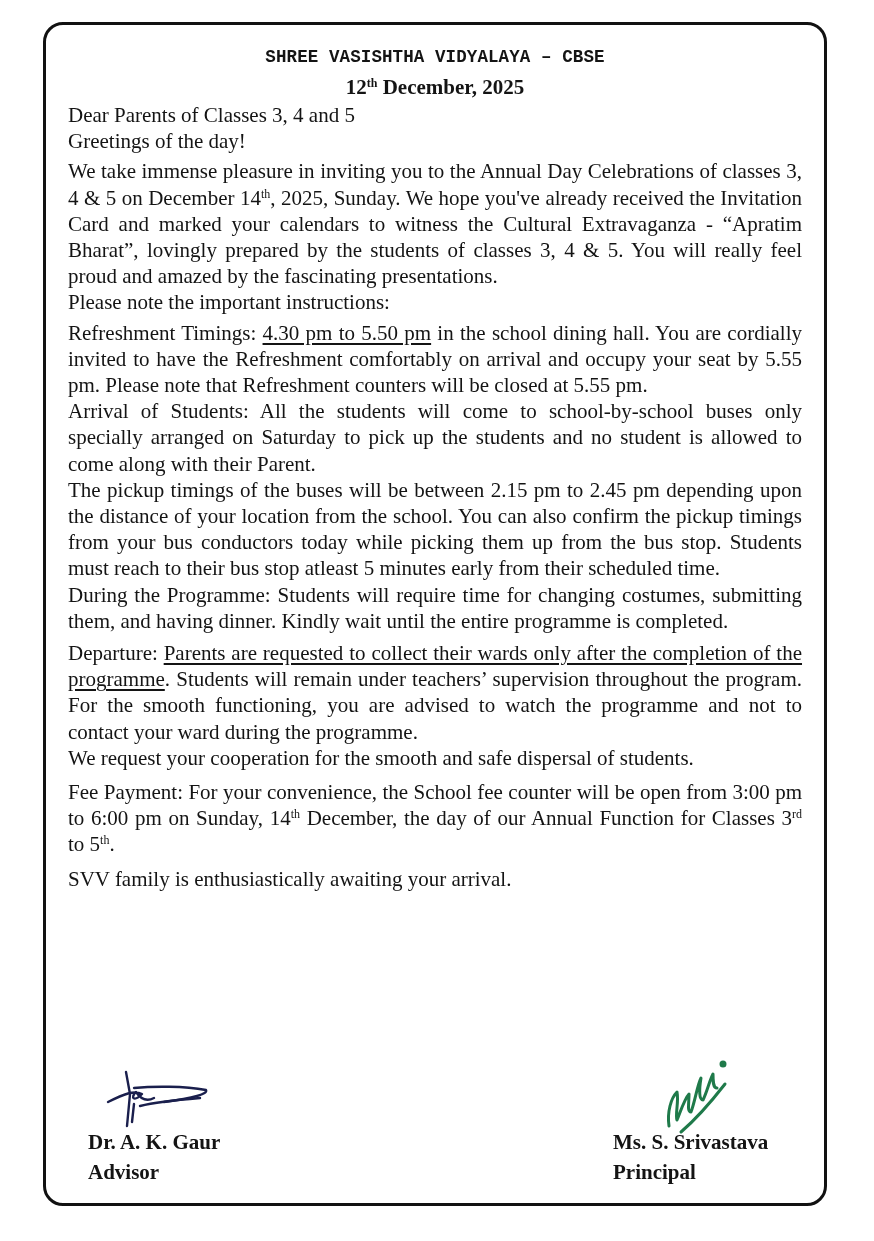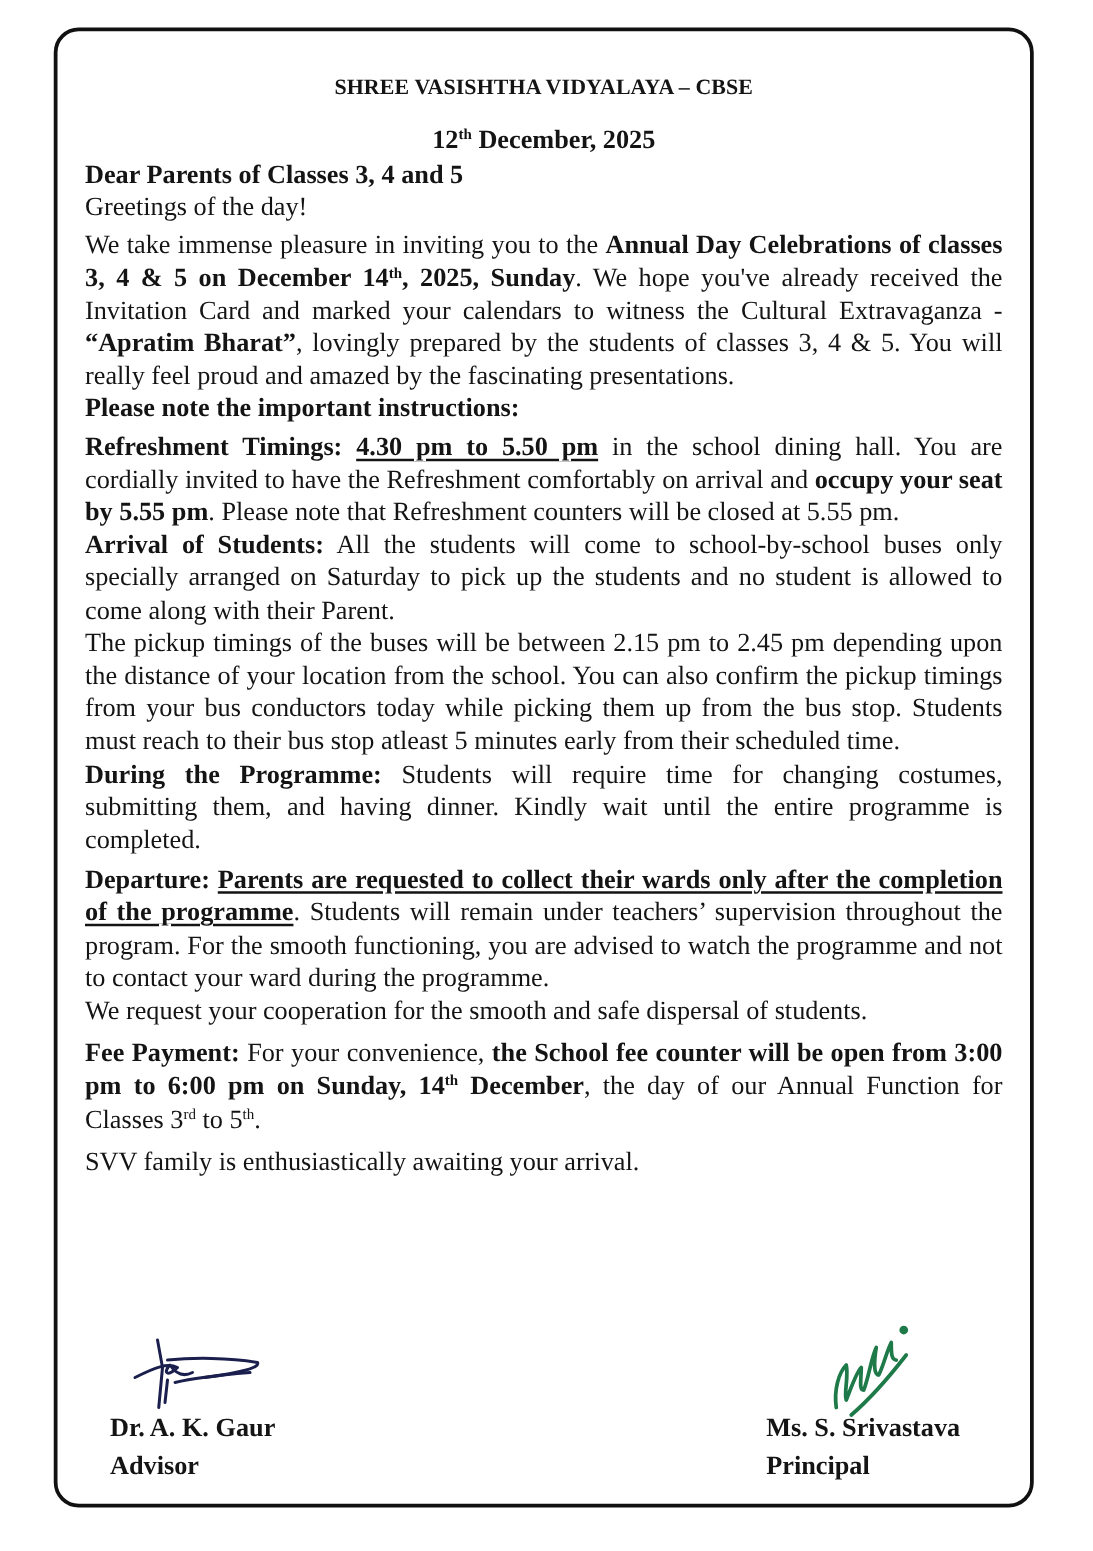--- a/index.html
+++ b/index.html
@@ -28,25 +28,25 @@
     .content {
       position: absolute;
       left: 68px;
       top: 40px;
       width: 734px;
       font-size: 21px;
       line-height: 26.2px;
     }
     .school-title {
       text-align: center;
-      font-family: Liberation Serif, serif;
+      font-family: Liberation Mono, monospace;
       font-weight: bold;
       font-size: 17.5px;
       line-height: 26px;
-      margin: 16px;
+      margin: 4px;
       letter-spacing: 0.1px;
     }
     .date-line {
       text-align: center;
       font-weight: bold;
       font-size: 21px;
       line-height: 26px;
       margin: 0 0 2px 0;
     }
     sup {
@@ -54,21 +54,21 @@
       line-height: 0;
       vertical-align: 7px;
     }
     p {
       margin: 0;
       text-align: justify;
     }
     .gap-s { margin-top: 4px; }
     .gap-m { margin-top: 6px; }
     .gap-l { margin-top: 8px; }
-    b { font-weight: bold; }
+    b { font-weight: normal; }
     u { text-decoration: underline; text-decoration-thickness: 2px; text-underline-offset: 3px; }
     .signatures {
       position: absolute;
       left: 68px;
       top: 1072px;
       width: 734px;
       height: 120px;
       margin-left: 20px;
     }
     .sig-block {

